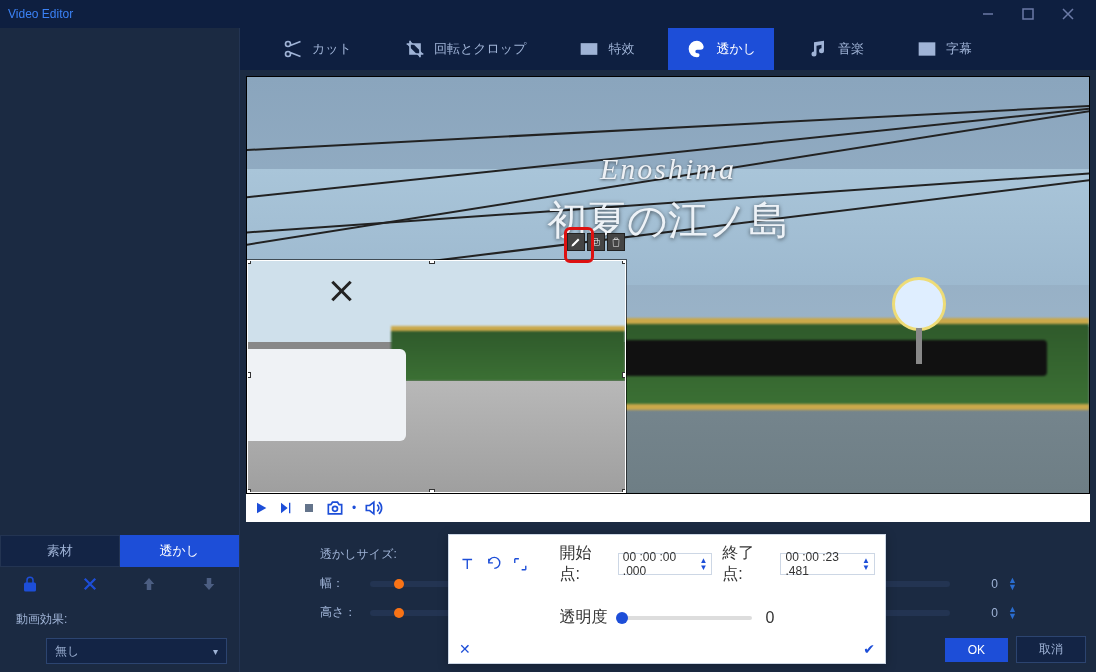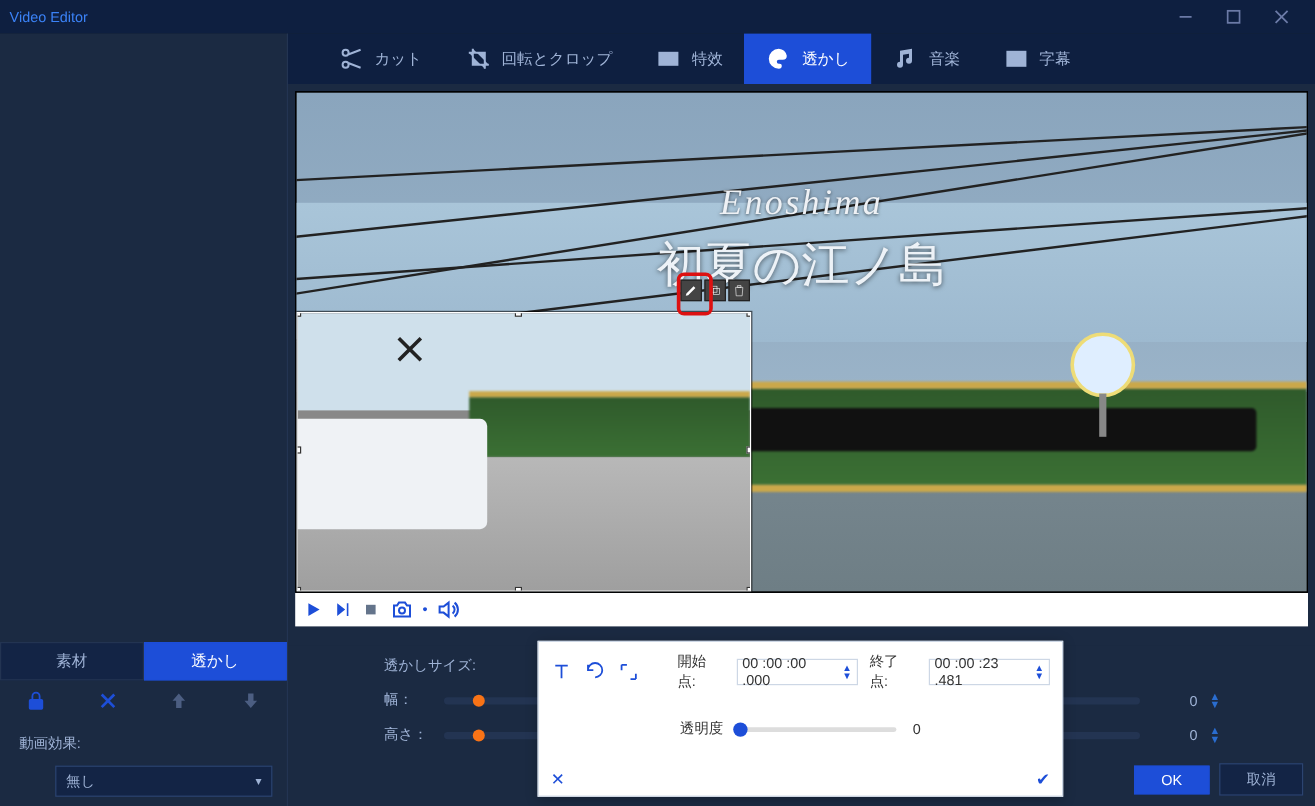--- a/index.html
+++ b/index.html
@@ -10,21 +10,21 @@
   .titlebar-title { flex: 1; }
   .win-btn { width: 40px; height: 28px; display: flex; align-items: center; justify-content: center; color: #6b7aa6; cursor: pointer; }
   .win-btn svg { width: 12px; height: 12px; stroke: currentColor; fill: none; stroke-width: 1.5; }
 
   
   .app { display: flex; height: calc(672px - 28px); background: #1b2a42; }
   .left-col { width: 240px; background: #1b2a42; border-right: 1px solid #233452; display: flex; flex-direction: column; }
   .right-col { flex: 1; display: flex; flex-direction: column; }
 
   
-  .topbar { height: 42px; background: #0e1f40; display: flex; align-items: stretch; padding: 0 24px; gap: 0; }
+  .topbar { height: 42px; background: #0e1f40; display: flex; align-items: stretch; padding: 0 24px; gap: 16px; }
   .top-tab { display: flex; align-items: center; gap: 8px; padding: 0 18px; color: #9fb3d6; font-size: 13px; cursor: pointer; }
   .top-tab.active { background: #1d4ed8; color: #fff; }
   .top-tab .ti { width: 22px; height: 22px; display:inline-flex; align-items:center; justify-content:center; }
   .top-tab svg { fill: currentColor; }
 
   
   .left-spacer { flex: 1; }
   .left-tabs { display: flex; height: 32px; }
   .lt { flex: 1; display:flex; align-items:center; justify-content:center; font-size: 13px; color:#9fb3d6; background:#132445; border:1px solid #233452; cursor:pointer; }
   .lt.active { background:#1d4ed8; color:#fff; border-color:#1d4ed8; }
@@ -90,21 +90,21 @@
   .prop-label { width:40px; font-size:12px; color:#9fb3d6; }
   .slidebar { flex:1; position:relative; height:6px; background:#233452; border-radius:3px; margin-right:10px; max-width: 580px; }
   .slidebar .knob{ position:absolute; left:5%; top:50%; width:10px; height:10px; background:#f97316; border-radius:50%; transform:translate(-50%,-50%); }
   .numbox { width:28px; text-align:right; font-size:12px; color:#9fb3d6; }
   .stepper { width:12px; display:flex; flex-direction:column; color:#2a6dd0; font-size:9px; line-height:7px; cursor:pointer; }
 
   
   .popup { position:absolute; left:448px; top:534px; width:438px; height:130px; background:#fff; border:1px solid #cdd7e5; box-shadow:0 2px 10px rgba(0,0,0,.25); }
   .popup-row1{ display:flex; align-items:center; gap:10px; padding:8px 10px; }
   .popup-row1 .pico{ width:18px; height:18px; display:flex; align-items:center; justify-content:center; color:#1d4ed8; cursor:pointer; }
-  .lbl { font-size:12px; color:#333; }
+  .lbl { font-size:16px; color:#333; }
   .tfield { height:22px; border:1px solid #cdd7e5; padding:0 4px; font-size:12px; color:#333; background:#fff; display:flex; align-items:center; gap:4px; }
   .spin { display:flex; flex-direction:column; font-size:8px; line-height:7px; color:#1d4ed8; cursor:pointer; }
   .popup-row2{ display:flex; align-items:center; justify-content:center; gap:14px; padding:14px 10px 8px; }
   .ps-bar{ width:130px; height:4px; background:#ddd; position:relative; border-radius:2px; }
   .ps-bar .k{ position:absolute; left:0; top:50%; width:12px; height:12px; background:#1d4ed8; border-radius:50%; transform:translate(-50%,-50%); }
   .popup-bot{ position:absolute; bottom:6px; left:10px; right:10px; display:flex; justify-content:space-between; color:#1d4ed8; }
   .popup-bot span{ cursor:pointer; font-size:14px; }
 
   
   .okcancel { position:absolute; right:10px; bottom:9px; display:flex; gap:8px;align-items:center; }

